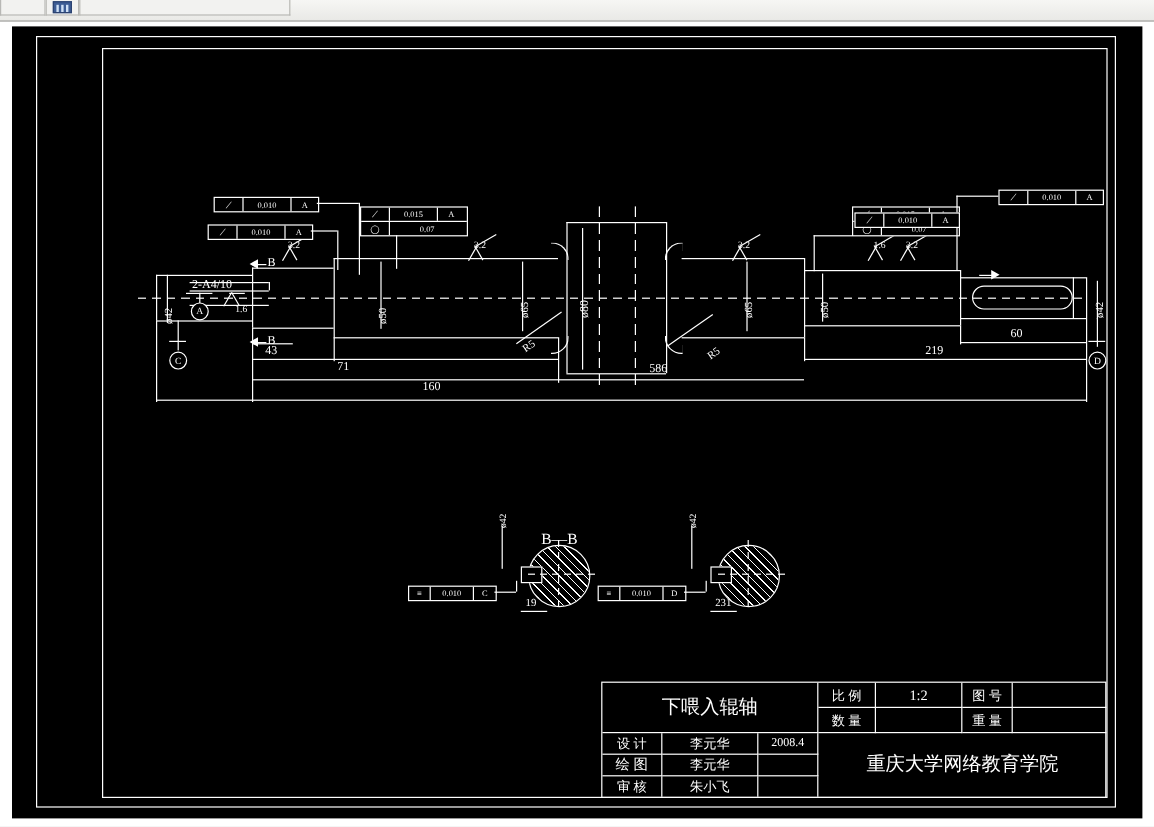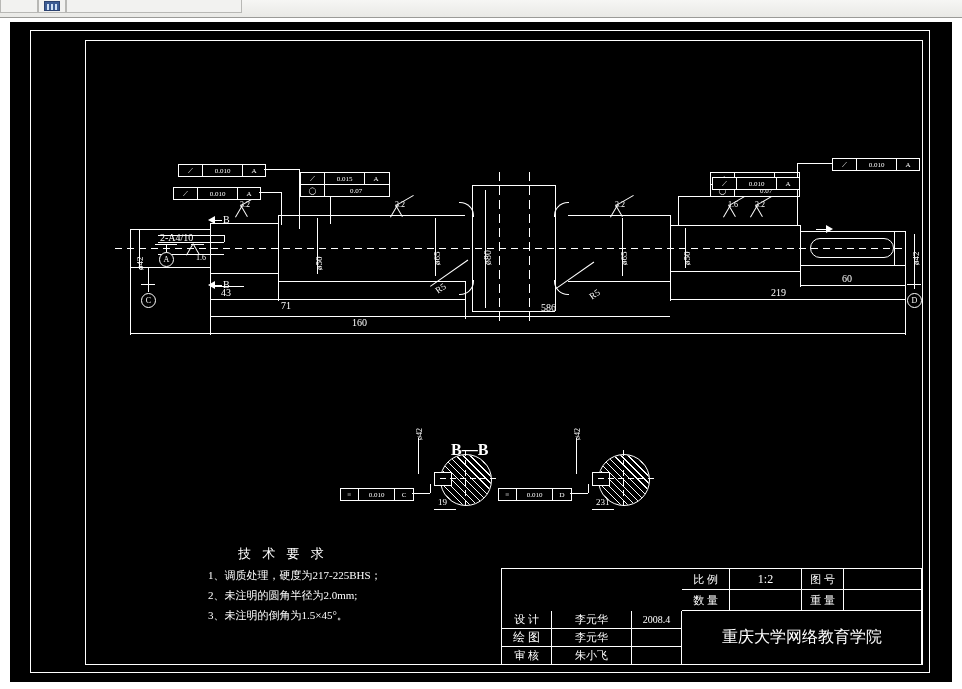--- a/index.html
+++ b/index.html
@@ -17,21 +17,21 @@
   #tb-icon i{position:absolute;top:2px;width:2px;height:6px;background:#cfe0f5;display:block;}
 
   
   #cad{position:absolute;left:10px;top:22px;width:942px;height:660px;background:#000000;}
   #frame-outer{position:absolute;left:20px;top:8px;width:900px;height:643px;border:1px solid #ffffff;box-sizing:border-box;}
   #frame-inner{position:absolute;left:75px;top:18px;width:838px;height:625px;border:1px solid #ffffff;box-sizing:border-box;}
 
   .ln{position:absolute;background:#ffffff;}
   .h{height:1px;} .v{width:1px;}
   .txt{position:absolute;color:#ffffff;font-family:"Liberation Serif",serif;white-space:nowrap;line-height:1;}
-  .t8{font-size:8px;} .t9{font-size:9px;} .t10{font-size:10px;} .t11{font-size:16px;font-weight:bold;}
+  .t8{font-size:8px;} .t9{font-size:9px;} .t10{font-size:10px;} .t11{font-size:13px;}
   .rot{transform-origin:0 0;transform:rotate(-90deg);}
 
   
   .gtol{position:absolute;display:flex;border:1px solid #fff;background:#000;height:11px;}
   .gtol>div{border-right:1px solid #fff;display:flex;align-items:center;justify-content:center;
     font-size:7px;color:#fff;font-family:"Liberation Serif",serif;padding:0 2px;box-sizing:border-box;}
   .gtol>div:last-child{border-right:none;}
   .gtol2{position:absolute;border:1px solid #fff;background:#000;}
   .gtol2 .row{display:flex;height:11px;border-bottom:1px solid #fff;}
   .gtol2 .row:last-child{border-bottom:none;}
@@ -321,29 +321,24 @@
   <div class="ln h" style="left:582px;top:487px;width:22px;"></div>
   <span class="txt t9" style="left:586px;top:476px;">231</span>
   <div class="gtol" style="left:488px;top:466px;width:72px;">
     <div style="width:18px;">≡</div>
     <div style="width:36px;">0.010</div>
     <div style="width:18px;">D</div>
   </div>
   <div class="ln h" style="left:560px;top:471px;width:18px;"></div>
   <div class="ln v" style="left:578px;top:462px;height:9px;"></div>
 
-  <div id="tech">
-    <div class="hd">技 术 要 求</div>
-    <div class="li">1、调质处理，硬度为217-225BHS；</div>
-    <div class="li">2、未注明的圆角半径为2.0mm;</div>
-    <div class="li">3、未注明的倒角为1.5×45°。</div>
-  </div>
 
   <div id="tblock">
 
+    <div class="cell" style="left:0;top:0;width:180px;height:42px;font-size:16px;">下喂入辊轴</div>
 
     <div class="cell" style="left:180px;top:0;width:48px;height:21px;font-size:11px;">比 例</div>
     <div class="cell" style="left:228px;top:0;width:72px;height:21px;font-size:12px;">1:2</div>
     <div class="cell" style="left:300px;top:0;width:42px;height:21px;font-size:11px;">图 号</div>
     <div class="cell nb-r" style="left:342px;top:0;width:78px;height:21px;font-size:11px;"></div>
 
     <div class="cell" style="left:180px;top:21px;width:48px;height:21px;font-size:11px;">数 量</div>
     <div class="cell" style="left:228px;top:21px;width:72px;height:21px;font-size:11px;"></div>
     <div class="cell" style="left:300px;top:21px;width:42px;height:21px;font-size:11px;">重 量</div>
     <div class="cell nb-r" style="left:342px;top:21px;width:78px;height:21px;font-size:11px;"></div>

